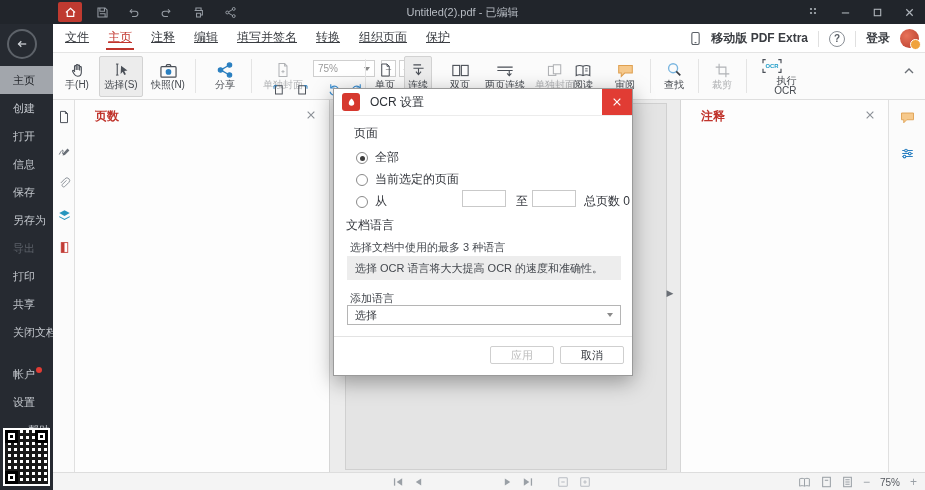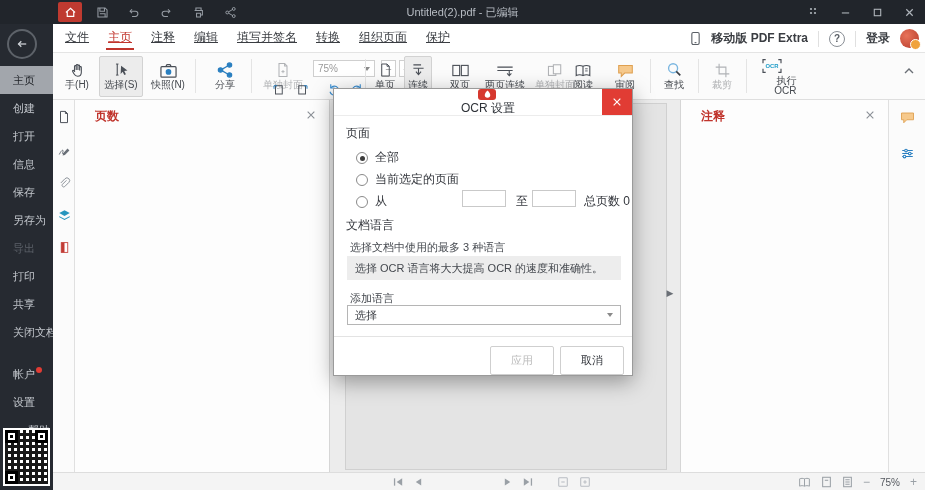--- a/index.html
+++ b/index.html
@@ -75,35 +75,35 @@
 
   
   .statusbar { left:53px; top:472px; width:872px; height:18px; background:#f4f4f4; border-top:1px solid #ddd; z-index:20; font-size:10px; color:#9aa0a6; }
   .sb-nav { position:absolute; left:340px; top:0; height:18px; display:flex; align-items:center; gap:10px; }
   .sb-right { position:absolute; right:8px; top:0; height:18px; display:flex; align-items:center; gap:10px; }
   .sb-ico { display:flex; align-items:center; justify-content:center; color:#9aa0a6; }
   .sb-zoom { color:#55595f; }
 
   
   .dialog { left:333px; top:88px; width:300px; height:288px; background:#fff; border:1px solid #9a9a9a; box-shadow:0 6px 20px rgba(0,0,0,.35); z-index:60; }
-  .dlg-titlebar { position:absolute; left:0; top:0; right:0; height:27px; border-bottom:1px solid #ececec; display:flex; align-items:center;flex-direction:column; }
+  .dlg-titlebar { position:absolute; left:0; top:0; right:0; height:27px; border-bottom:1px solid #ececec; display:flex; align-items:center; }
   .dlg-logo { width:18px; height:18px; margin-left:8px; background:var(--brand-red,#d6382e); border-radius:3px; display:flex; align-items:center; justify-content:center; }
   .dlg-title { margin-left:10px; font-size:12px; color:#2e3238; }
   .dlg-close { position:absolute; right:0; top:0; width:30px; height:26px; background:var(--close-red,#e13c34); color:#fff; display:flex; align-items:center; justify-content:center; font-size:12px; }
   .dlg-section { position:absolute; left:12px; font-size:12px; color:#33363c; }
   .radio-row { position:absolute; left:22px; display:flex; align-items:center; gap:7px; font-size:12px; color:#33363c; }
   .radio { width:12px; height:12px; border:1px solid #8a8a8a; border-radius:50%; background:#fff; position:relative; }
   .radio.checked::after { content:""; position:absolute; left:3px; top:3px; width:5px; height:5px; border-radius:50%; background:#3c3c3c; }
   .dlg-input { position:absolute; width:44px; height:17px; border:1px solid #c9c9c9; background:#fff; font-size:11px; padding:0 3px; }
   .dlg-label { position:absolute; font-size:12px; color:#33363c; }
   .dlg-hint { position:absolute; left:16px; font-size:11px; color:#44484e; }
   .dlg-info { position:absolute; left:13px; width:274px; height:24px; background:#ededed; font-size:11px; color:#44484e; line-height:24px; padding-left:8px; }
   .dlg-select { position:absolute; left:13px; width:274px; height:20px; border:1px solid #b5b5b5; background:#fff; font-size:11px; color:#33363c; display:flex; align-items:center; justify-content:space-between; padding:0 7px; }
   .dlg-footer { position:absolute; left:0; right:0; bottom:0; height:39px; border-top:1px solid #e3e3e3; }
-  .dlg-btn { position:absolute; top:9px; width:64px; height:29px; border:1px solid #cfcfcf; border-radius:2px; background:#fff; font-size:11px; display:flex; align-items:center; justify-content:center; color:#33363c; }
+  .dlg-btn { position:absolute; top:9px; width:64px; height:18px; border:1px solid #cfcfcf; border-radius:2px; background:#fff; font-size:11px; display:flex; align-items:center; justify-content:center; color:#33363c; }
   .dlg-btn.disabled { color:#bcbcbc; }
 
   svg { display:block; }
 </style>
 </head>
 <body>
 
 <div id="app">
 
   <div class="abs titlebar">
@@ -561,21 +561,21 @@
           </svg>
         </span>
       <span class="dlg-title">OCR 设置</span>
       <span class="dlg-close">
           <svg width="10" height="10" viewBox="0 0 12 12" stroke="#fff" stroke-width="1.4">
             <path d="M2 2l8 8M10 2l-8 8"></path>
           </svg>
         </span>
     </div>
 
-    <div class="dlg-section" style="top:36px;">页面</div>
+    <div class="dlg-section" style="top:36px;margin-left:8px;">页面</div>
 
     <div class="radio-row" style="top:60px;">
       <span class="radio checked"></span>
       <span>全部</span>
     </div>
     <div class="radio-row" style="top:82px;">
       <span class="radio"></span>
       <span>当前选定的页面</span>
     </div>
     <div class="radio-row" style="top:104px;">

